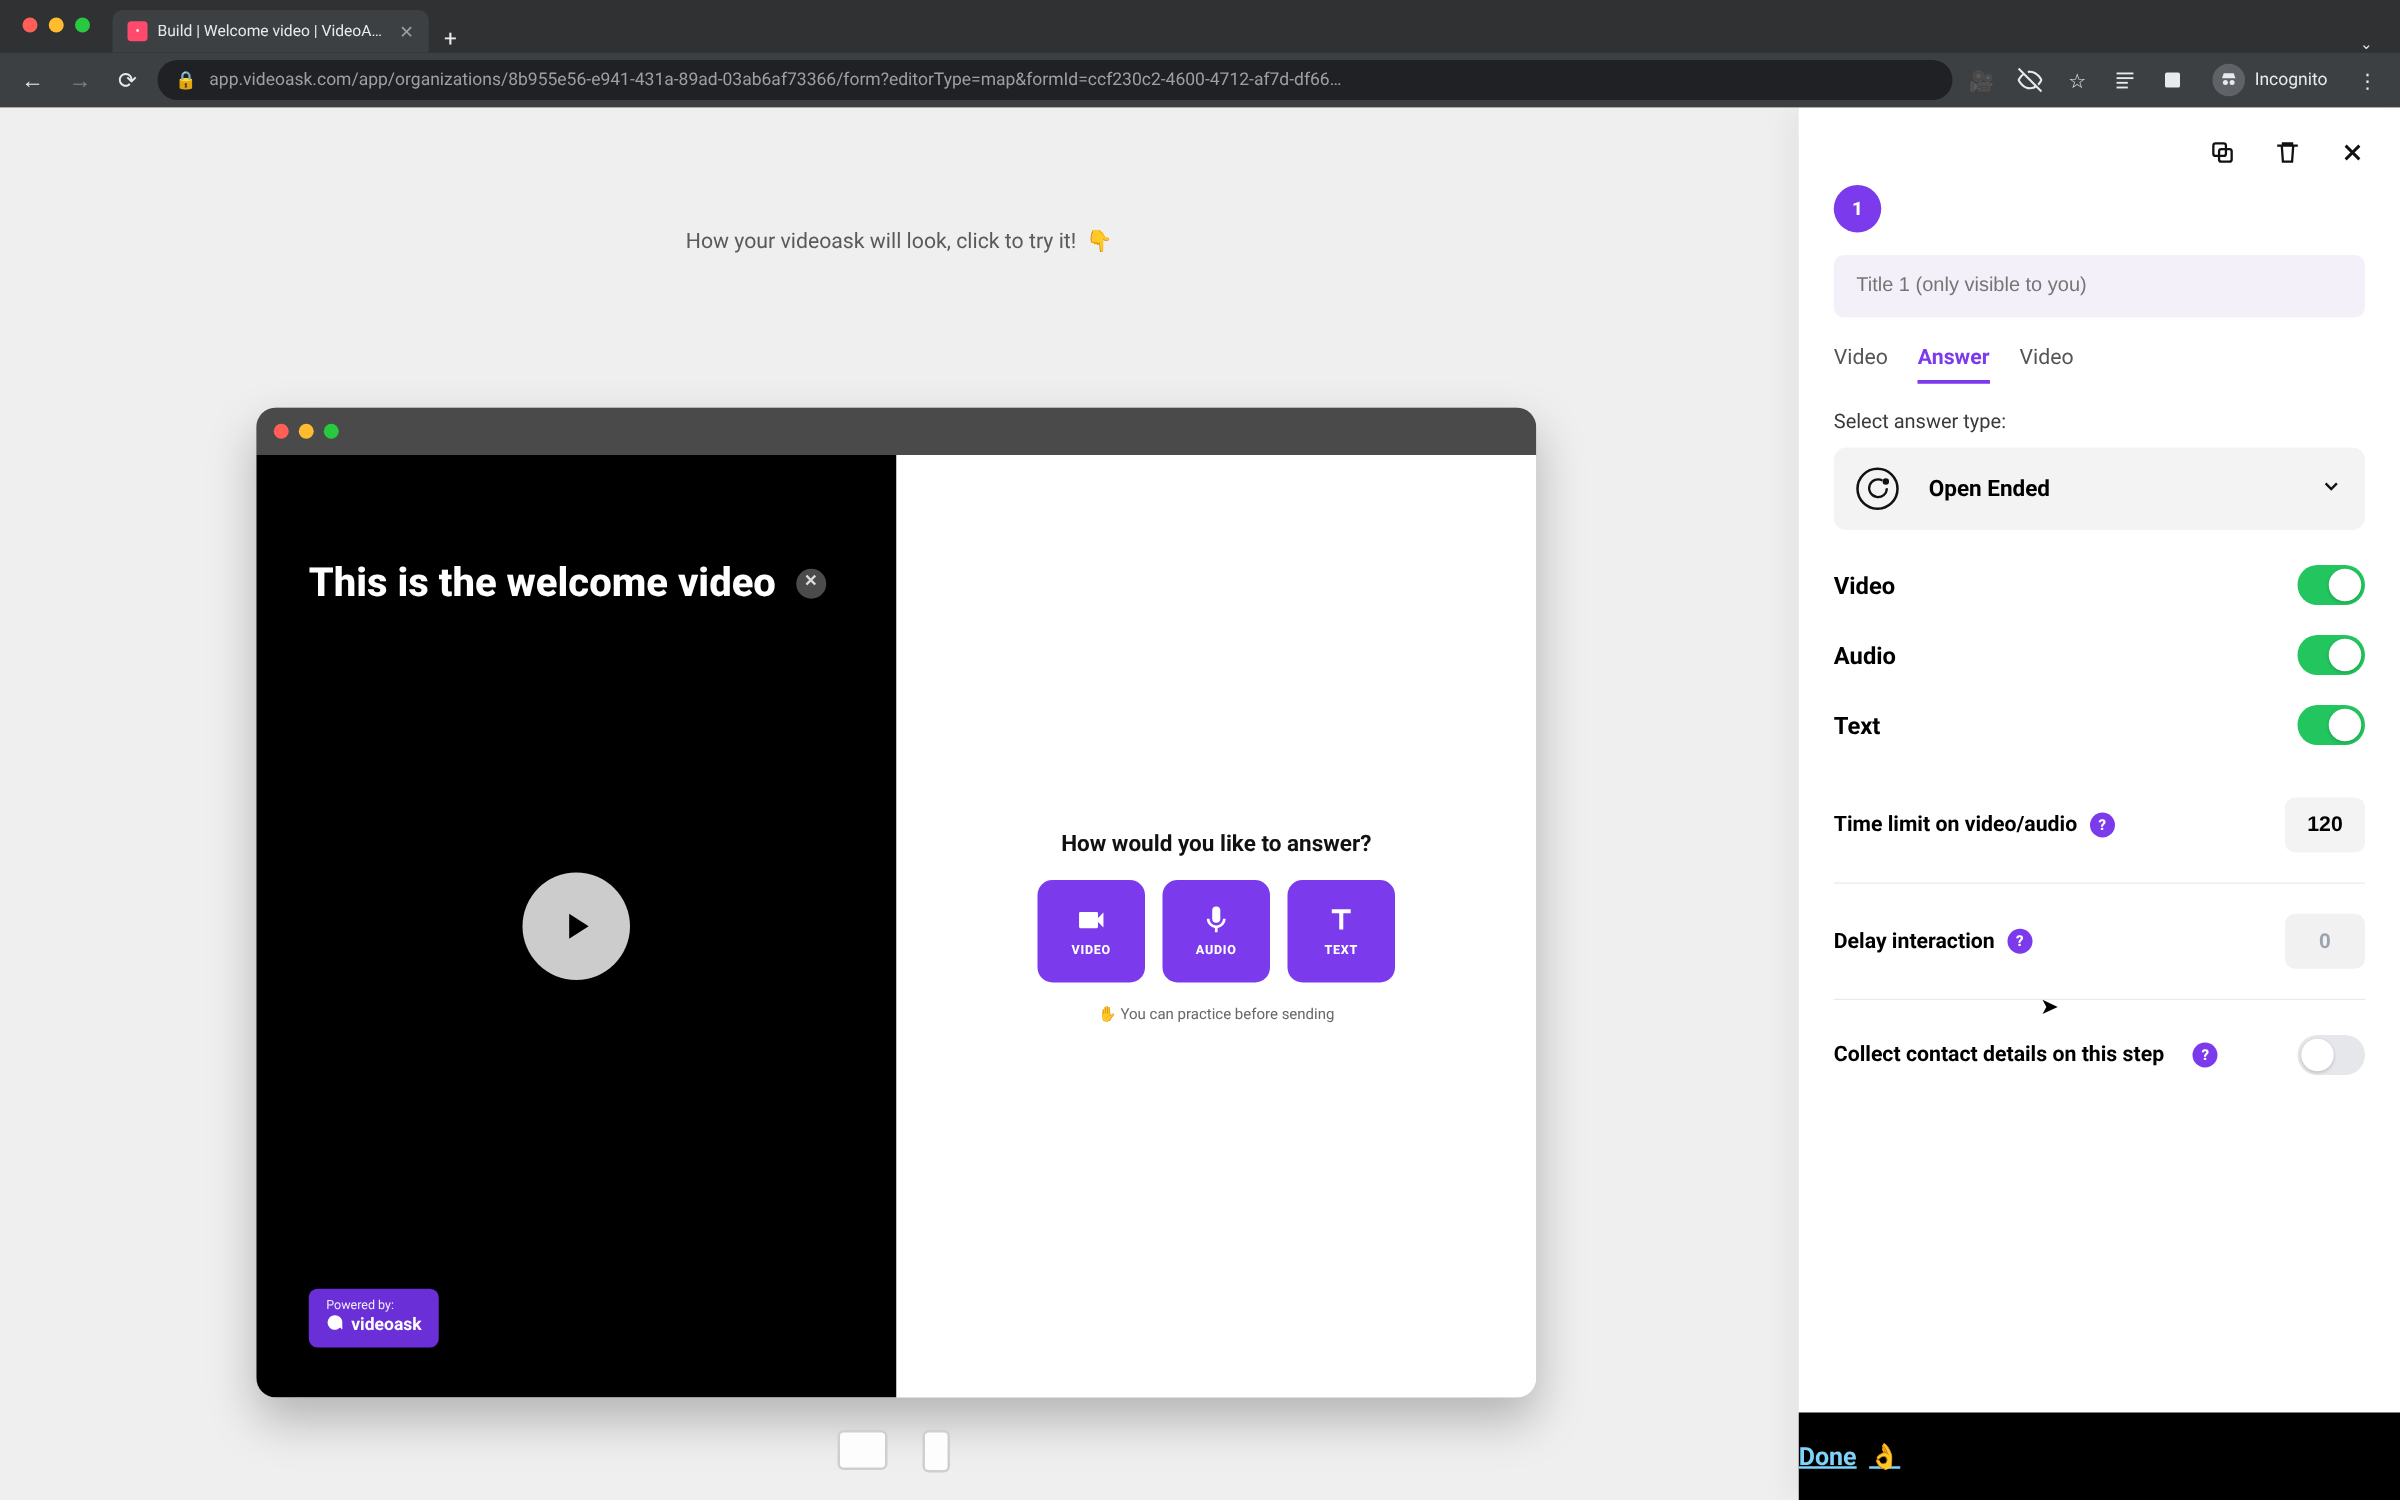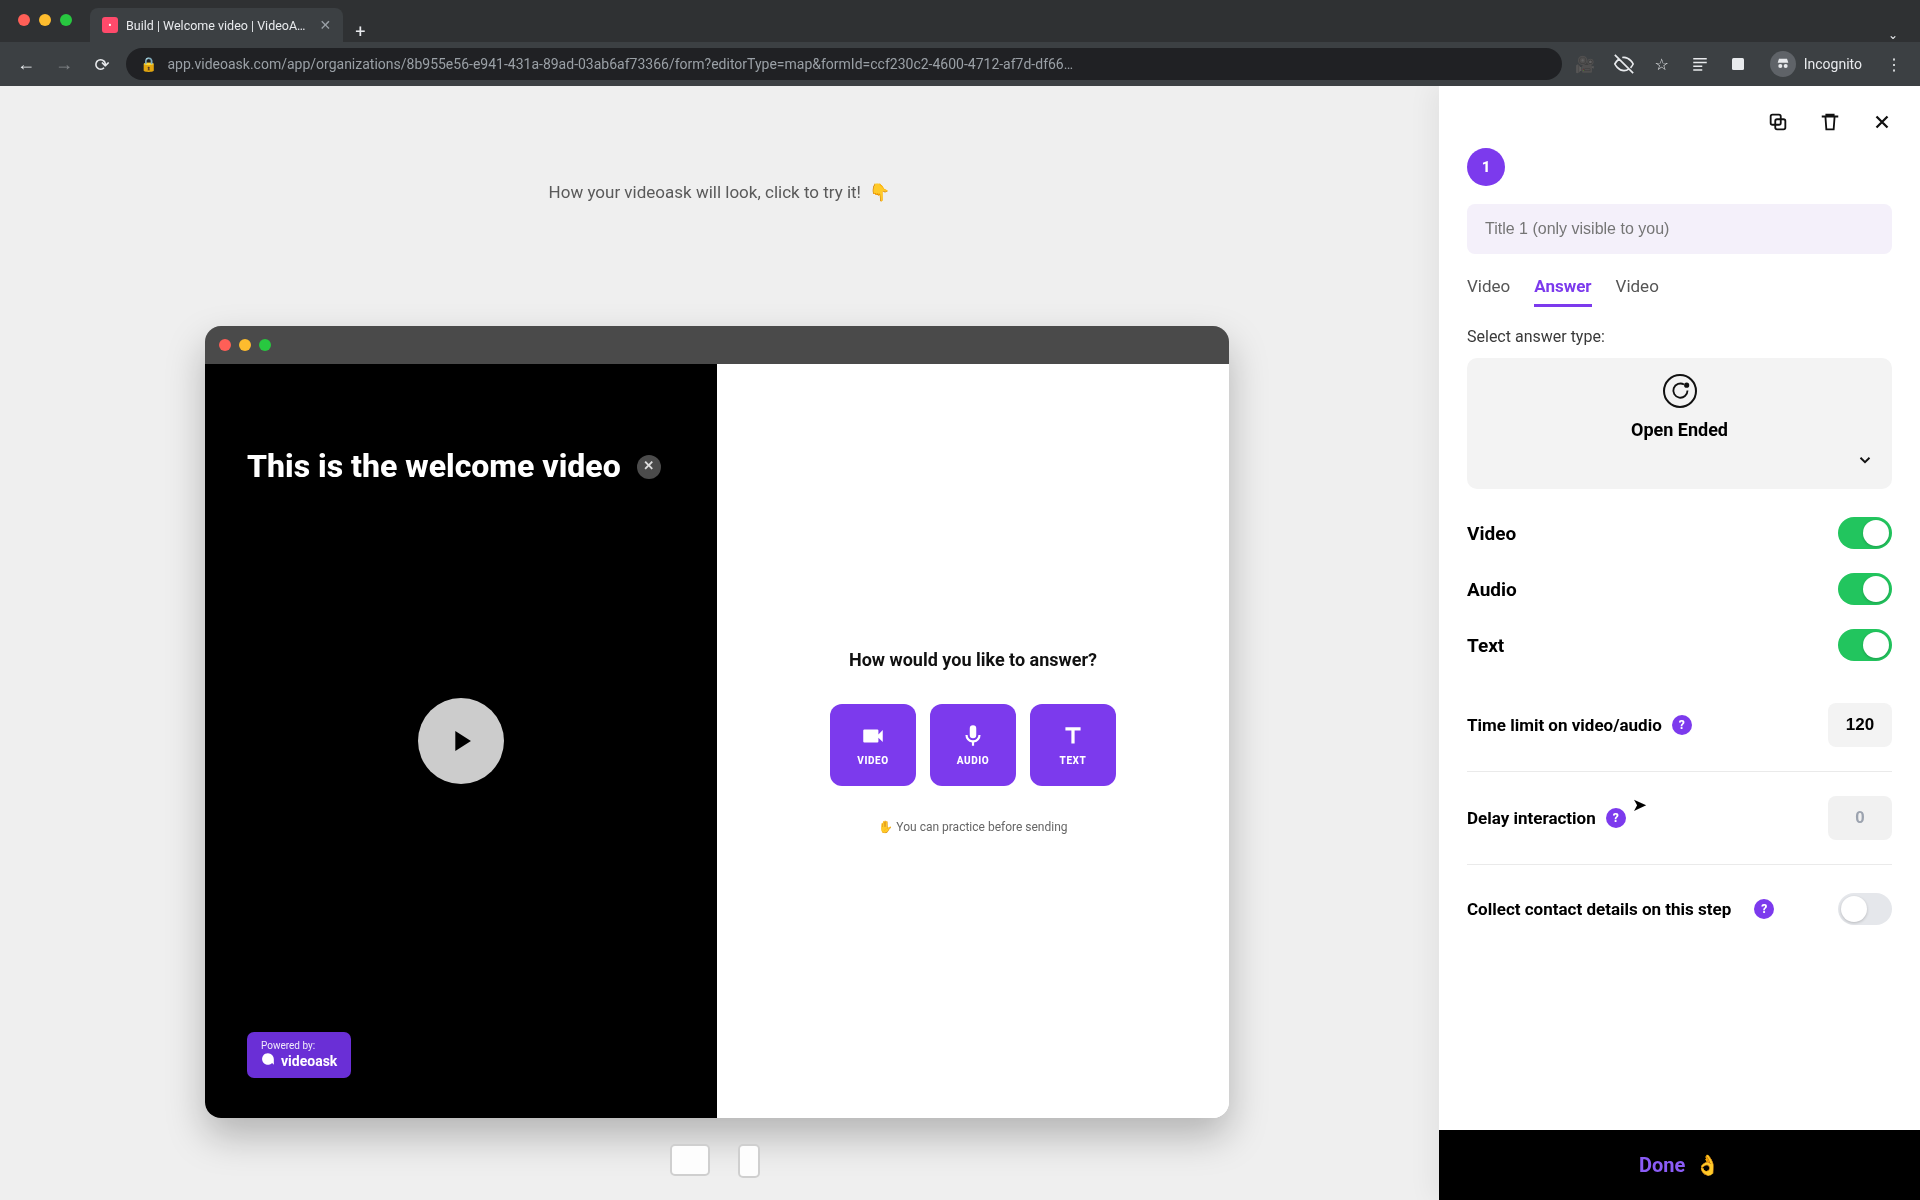--- a/index.html
+++ b/index.html
@@ -45,21 +45,21 @@
 .pc-titlebar { height: 38px; background: #4a4a4a; display: flex; align-items: center; padding: 0 14px; gap: 8px; }
 .pc-body { position: absolute; top: 38px; left: 0; right: 0; bottom: 0; display: flex; background: white; }
 .pc-left { width: 50%; background: #000; color: white; position: relative; display: flex; align-items: center; justify-content: center; }
 .pc-left .overlay-title { position: absolute; top: 82px; left: 42px; font-size: 32px; font-weight: 800; line-height: 1.3; display: flex; align-items: center; gap: 16px; }
 .pill-x { width: 24px; height: 24px; border-radius: 50%; background: #4b4b4b; color: #ddd; font-size: 13px; display: inline-flex; align-items: center; justify-content: center; }
 .play-btn { width: 86px; height: 86px; border-radius: 50%; background: #cccccc; display: flex; align-items: center; justify-content: center; }
 .play-btn svg { fill: #000; }
 .powered-badge { position: absolute; left: 42px; bottom: 40px; background: #6a2fd6; color: #fff; border-radius: 7px; padding: 8px 14px; font-size: 11px; line-height: 1.2; box-shadow: 0 4px 10px rgba(0,0,0,.3);}
 .powered-badge .top { font-size: 10px; opacity: .9; }
 .powered-badge .brand { font-weight: 700; font-size: 14px; display: flex; align-items: center; gap: 6px; }
-.pc-right { width: 50%; background: #fff; display: flex; flex-direction: column; align-items: center; justify-content: center; gap: 34px; padding: 0 40px; }
+.pc-right { width: 50%; background: #fff; display: flex; flex-direction: column; align-items: center; justify-content: center; gap: 18px; padding: 0 40px; }
 .pc-right .q { font-weight: 700; font-size: 18px; color: #111; }
 .ans-row { display: flex; gap: 14px; }
 .ans-btn { width: 86px; height: 82px; background: #7c3aed; border-radius: 12px; display: flex; flex-direction: column; align-items: center; justify-content: center; gap: 6px; color: white; cursor: pointer; }
 .ans-btn svg { fill: #fff; }
 .ans-btn .lbl { font-size: 10px; font-weight: 800; letter-spacing: .06em; }
 .practice { font-size: 12px; color: #666; }
 
 .device-toggle { position: absolute; left: 670px; bottom: 22px; display: flex; gap: 28px; }
 .device-toggle .dev { width: 40px; height: 32px; border: 2px solid #cfcfcf; border-radius: 5px; background: #fdfdfd; cursor: pointer; }
 .device-toggle .dev.phone { width: 22px; height: 34px; border-radius: 5px; }
@@ -67,21 +67,21 @@
 
 .panel { position: absolute; top: 0; right: 0; bottom: 0; width: 481px; background: #fff; box-shadow: -8px 0 24px rgba(0,0,0,.05); display: flex; flex-direction: column; }
 .panel-top { display: flex; align-items: center; justify-content: flex-end; gap: 24px; padding: 22px 24px 4px; }
 .panel-top .ic { width: 28px; height: 28px; display: flex; align-items: center; justify-content: center; cursor: pointer; color: #111; }
 .step-chip { width: 38px; height: 38px; border-radius: 50%; background: #7c3aed; color: #fff; font-weight: 800; display: flex; align-items: center; justify-content: center; margin: 8px 0 18px 28px; font-size: 15px; }
 .title-input { margin: 0 28px 22px; background: #f4f0fa; border: none; border-radius: 8px; padding: 16px 18px; font-size: 16px; color: #6b7280; outline: none; width: calc(100% - 56px); }
 .tabs { display: flex; gap: 24px; padding: 0 28px; font-size: 17px; color: #555; margin-bottom: 20px; }
 .tabs .t { padding-bottom: 8px; cursor: pointer; }
 .tabs .t.active { color: #7c3aed; font-weight: 700; border-bottom: 3px solid #7c3aed; }
 .sect-label { color: #3a3a3a; font-size: 16px; padding: 0 28px; margin-bottom: 12px; }
-.dropdown { margin: 0 28px 28px; background: #f3f3f3; border-radius: 10px; padding: 16px 18px; display: flex; align-items: center; gap: 11px; font-weight: 700; font-size: 18px; cursor: pointer; flex-direction: column; }
+.dropdown { margin: 0 28px 28px; background: #f3f3f3; border-radius: 10px; padding: 16px 18px; display: flex; align-items: center; gap: 24px; font-weight: 700; font-size: 18px; cursor: pointer; }
 .dropdown .dd-ic { width: 34px; height: 34px; border-radius: 50%; border: 2.5px solid #111; display: flex; align-items: center; justify-content: center; }
 .dropdown .caret { margin-left: auto; }
 
 .toggle-row { display: flex; align-items: center; justify-content: space-between; padding: 0 28px; margin-bottom: 24px; }
 .toggle-row .lbl { font-weight: 700; font-size: 19px; }
 .switch { width: 54px; height: 32px; border-radius: 999px; background: #22c55e; position: relative; cursor: pointer; }
 .switch.off { background: #e5e7eb; }
 .switch .knob { position: absolute; top: 3px; right: 3px; width: 26px; height: 26px; border-radius: 50%; background: #fff; box-shadow: 0 1px 3px rgba(0,0,0,.2); }
 .switch.off .knob { right: auto; left: 3px; }
 
@@ -90,21 +90,21 @@
 .num-row .lbl { font-weight: 700; font-size: 17px; }
 .help { width: 20px; height: 20px; border-radius: 50%; background: #7c3aed; color: #fff; font-size: 12px; font-weight: 800; display: flex; align-items: center; justify-content: center; cursor: pointer; }
 .num-input { width: 64px; text-align: center; background: #f3f3f3; border: none; border-radius: 8px; padding: 12px 4px; font-size: 17px; font-weight: 700; }
 .num-input.off { background: #f1f1f1; color: #9ca3af; }
 
 .div { height: 1px; background: #eaeaea; margin: 6px 28px; }
 
 .contact-row { display: flex; align-items: center; justify-content: space-between; padding: 0 28px; margin-top: 22px; }
 .contact-row .lbl { font-weight: 700; font-size: 17px; }
 
-.done-bar { margin-top: auto; background: #000; color: #8b5cf6; height: 70px; display: flex; align-items: center; justify-content: center; gap: 10px; font-size: 20px; font-weight: 700; cursor: pointer; }
+.done-bar { margin-top: auto; background: #000; color: #7dd3fc; height: 70px; display: flex; align-items: center; justify-content: flex-start; gap: 10px; font-size: 20px; font-weight: 700; cursor: pointer; text-decoration: underline; }
 .cursor2 { position: absolute; left: 1632px; top: 708px; font-size: 18px; }
 </style>
 </head>
 <body>
 
 <div class="browser">
   <div class="tabbar">
     <div class="mac-dots-in-chrome">
       <div class="win-dot win-red"></div>
       <div class="win-dot win-yellow"></div>

